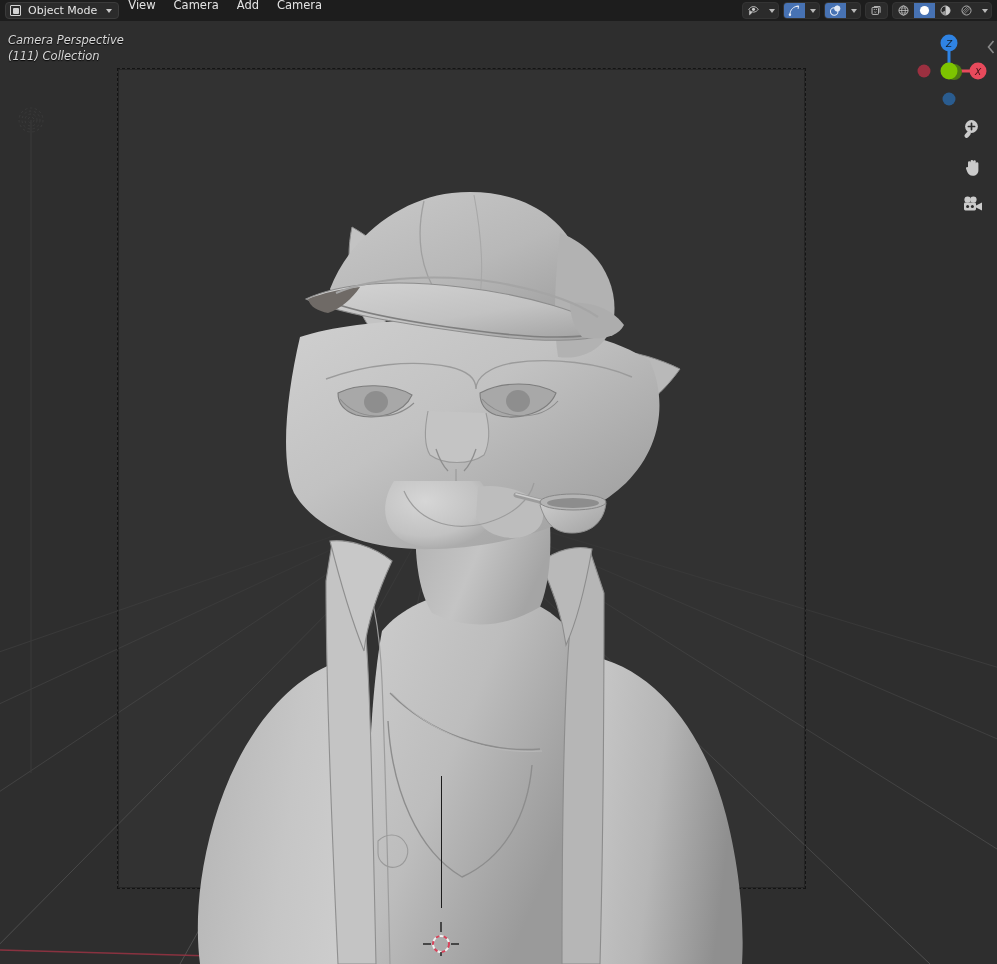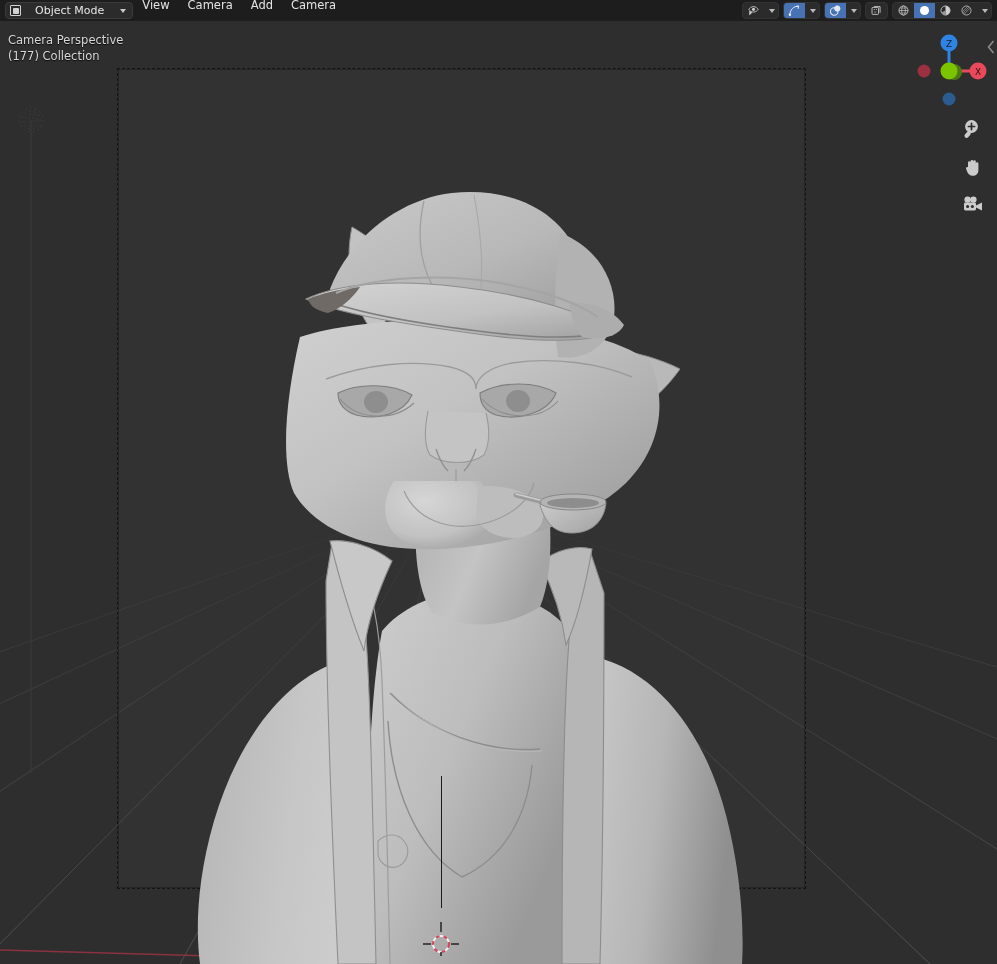--- a/index.html
+++ b/index.html
@@ -13,21 +13,21 @@
 
   
   #header {
     position:absolute; top:0; left:0; width:997px; height:21px;
     background:#1d1d1d;
     display:flex; align-items:center;
     z-index:40;
   }
   .hdr-left { display:flex; align-items:center; padding-left:5px; gap:0px; }
   .mode-btn {
-    display:flex; align-items:center; gap:14px;
+    display:flex; align-items:center; gap:7px;
     background:#2b2b2b; border:1px solid #3b3b3b; border-radius:4px;
     height:17px; padding:0 6px 0 4px;
     color:#e5e5e5; font-size:11px; line-height:17px;
     cursor:pointer;
   }
   .mode-btn .glyph { width:11px; height:11px; position:relative; display:inline-block; }
   .mode-btn .glyph::before{
     content:""; position:absolute; inset:0;
     border:1.2px solid #d2d2d2; border-radius:1px;
   }
@@ -59,20 +59,21 @@
     width:14px; height:17px; display:flex; align-items:center; justify-content:center; cursor:pointer;
   }
   .dd .chev{ border-top-color:#b9b9b9; }
   .icn { width:13px; height:13px; display:block; }
 
   
   #viewport{
     position:absolute; top:21px; left:0; width:997px; height:943px;
     background:#303030;
     overflow:hidden;
+    font-style:italic;
   }
   
   #vp-bg{ position:absolute; inset:0; background:#2e2e2e; }
   
   #grid{ position:absolute; inset:0; }
   
   #cam-frame{
     position:absolute;
     left:117px; top:47px; width:689px; height:821px;
     background:rgba(255,255,255,0.022);
@@ -393,21 +394,21 @@
         <line x1="23" y1="8" x2="23" y2="18"></line>
         <line x1="23" y1="42" x2="23" y2="38"></line>
         <line x1="5" y1="30" x2="13" y2="30"></line>
         <line x1="41" y1="30" x2="33" y2="30"></line>
       </g>
     </svg>
 
     <div style="position:absolute;left:441px;top:755px;width:1px;height:132px;background:#1c1c1c;"></div>
 
     <div class="vp-text" id="vp-line1">Camera Perspective</div>
-    <div class="vp-text" id="vp-line2">(177) Collection</div>
+    <div class="vp-text" id="vp-line2">(111) Collection</div>
 
     <svg id="gizmo" viewBox="0 0 80 80">
       <line x1="40" y1="40" x2="40" y2="14" stroke="#2f83e3" stroke-width="3"></line>
       <line x1="40" y1="40" x2="69" y2="40" stroke="#e84a5c" stroke-width="3"></line>
       <circle cx="15" cy="40" r="6.5" fill="#9b3040"></circle>
       <circle cx="40" cy="68" r="6.5" fill="#2a5c8f"></circle>
       <circle cx="45" cy="41" r="8" fill="#4e7a12"></circle>
       <circle cx="40" cy="40" r="8.5" fill="#7dc400"></circle>
       <circle cx="40" cy="12" r="8.5" fill="#2f83e3"></circle>
       <text x="40" y="16" font-size="9" font-family="DejaVu Sans, sans-serif" fill="#102030" text-anchor="middle">Z</text>

